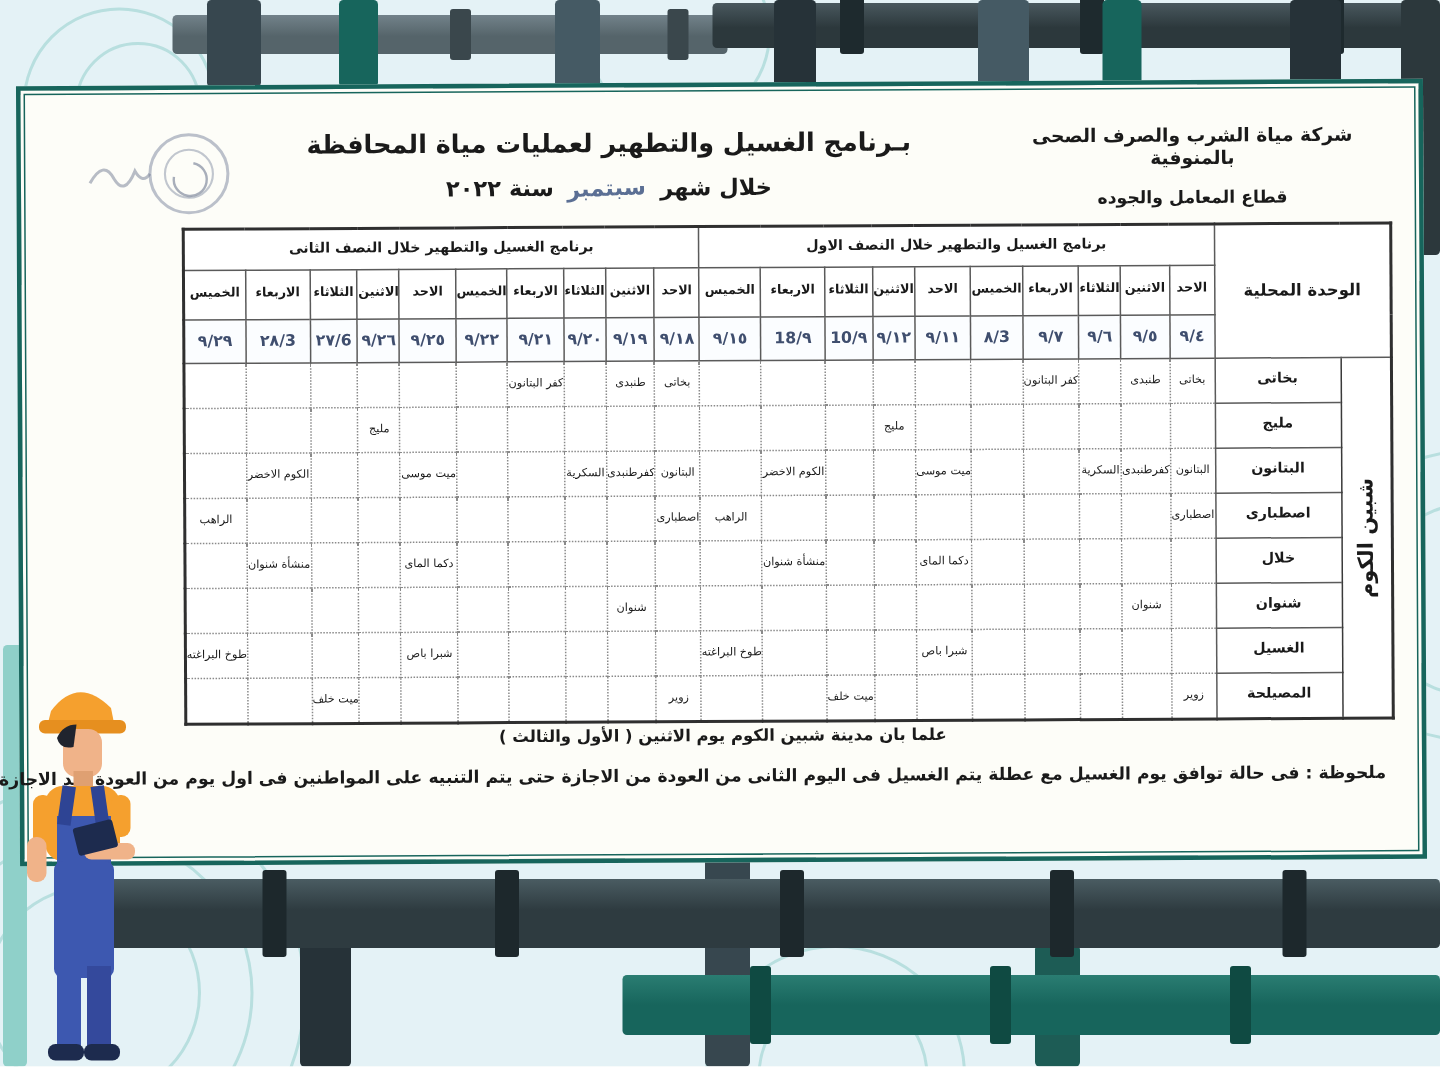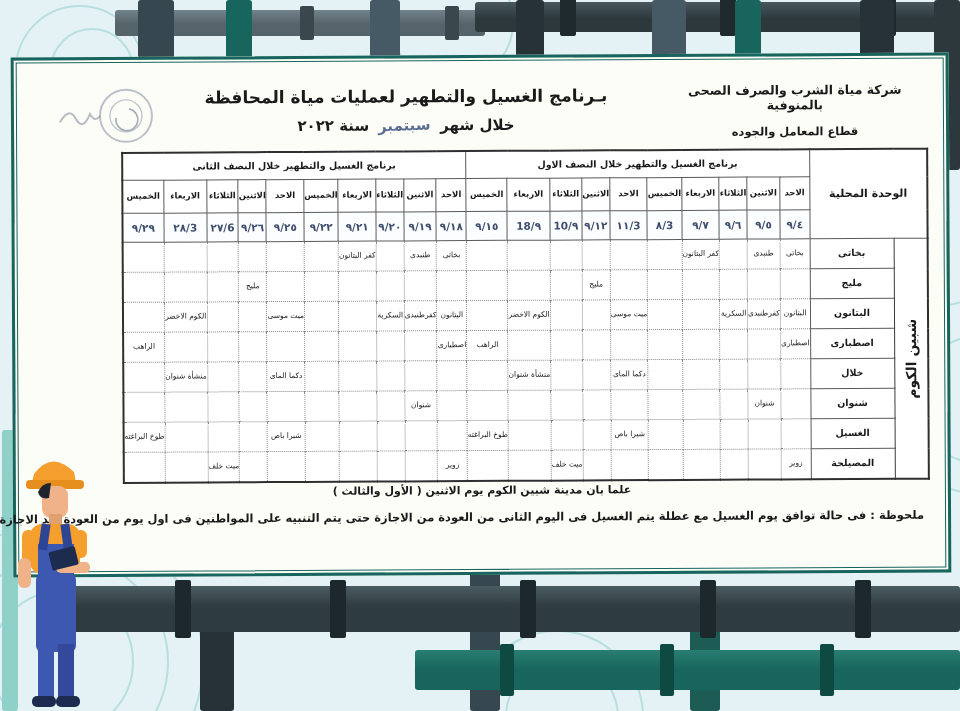--- a/index.html
+++ b/index.html
@@ -165,21 +165,21 @@
             <th class="day">الثلاثاء</th>
             <th class="day">الاربعاء</th>
             <th class="day">الخميس</th>
           </tr>
           <tr>
             <td class="date">٩/٤</td>
             <td class="date">٩/٥</td>
             <td class="date">٩/٦</td>
             <td class="date">٩/٧</td>
             <td class="date">3/٨</td>
-            <td class="date">3/١١</td>
+            <td class="date">٩/١١</td>
             <td class="date">٩/١٢</td>
             <td class="date">٩/10</td>
             <td class="date">٩/18</td>
             <td class="date">٩/١٥</td>
             <td class="date">٩/١٨</td>
             <td class="date">٩/١٩</td>
             <td class="date">٩/٢٠</td>
             <td class="date">٩/٢١</td>
             <td class="date">٩/٢٢</td>
             <td class="date">٩/٢٥</td>

